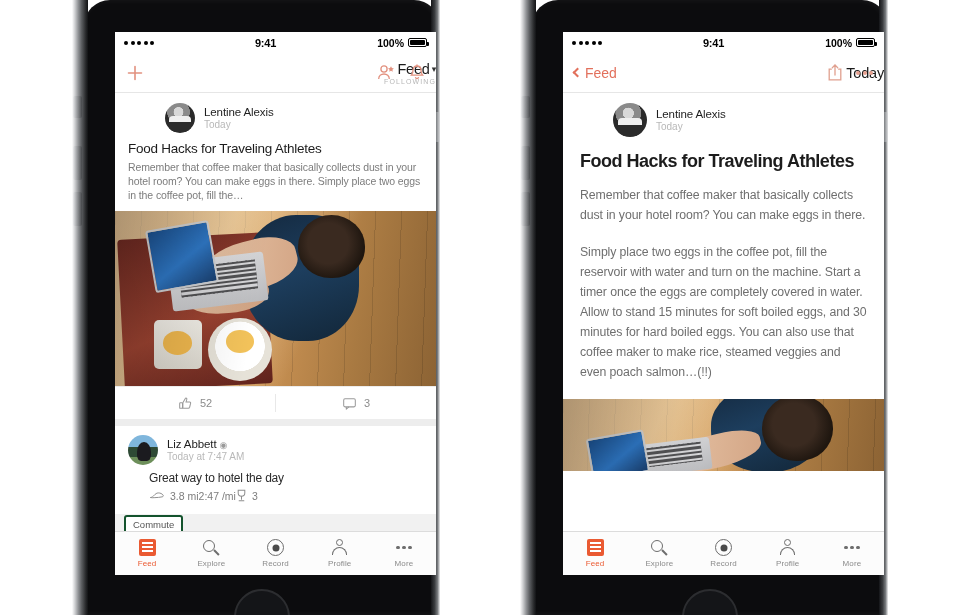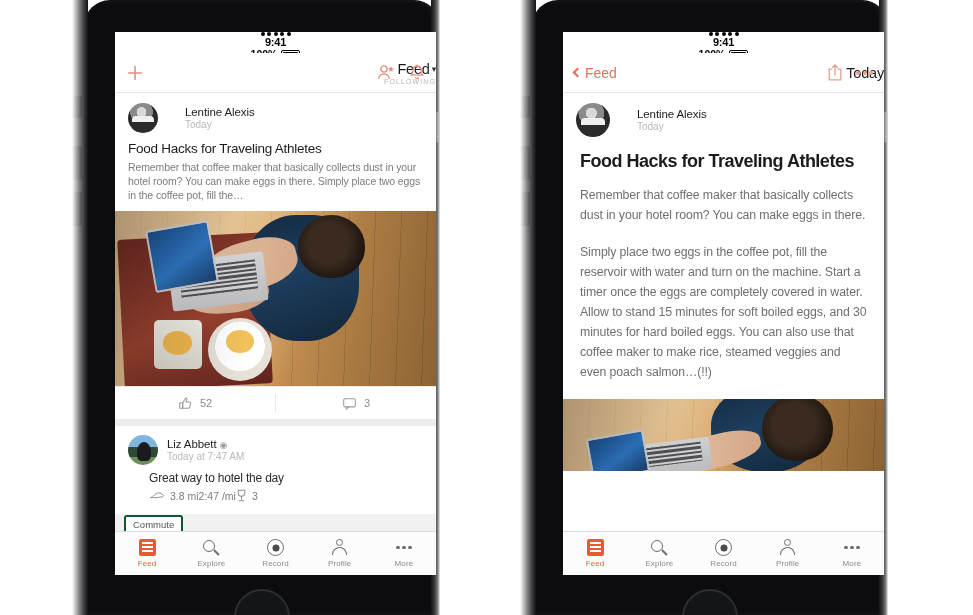--- a/index.html
+++ b/index.html
@@ -53,21 +53,20 @@
     position: absolute; left: 50%; transform: translateX(-50%);
     bottom: -30px; width: 56px; height: 56px; border-radius: 50%;
     border: 2px solid #2c2d30; background: #141518;
   }
 
   
   .statusbar {
     height: 21px; display: flex; align-items: center;
     padding: 0 9px; font-size: 10.5px; font-weight: bold; color: #000;
     background: #fff;
-    flex-direction: column;
   }
   .sb-dots { display: flex; gap: 2.5px; align-items: center; }
   .sb-dot { width: 4px; height: 4px; border-radius: 50%; background: #000; }
   .sb-time { flex: 1; text-align: center; font-size: 11px; letter-spacing: -.2px; }
   .sb-right { display: flex; align-items: center; gap: 4px; }
   .batt { position: relative; width: 19px; height: 9px; border: 1px solid #000; border-radius: 2px; }
   .batt::before { content:""; position:absolute; left:1px; top:1px; bottom:1px; right:1px; background:#000; border-radius:1px; }
   .batt::after { content:""; position:absolute; right:-3px; top:2.5px; width:2px; height:4px; background:#000; border-radius:0 1px 1px 0; }
 
   
@@ -94,21 +93,21 @@
   }
   .dots3 { display:flex; gap:2.5px; }
   .dots3 i { width:4px; height:4px; border-radius:50%; background:#e7a08f; display:block; }
 
   
   .scroll { height: calc(543px - 21px - 40px - 44px); overflow: hidden; background:#f1f1f1; }
 
   .card { background: #fff; }
   .card-sep { height: 7px; background: #ededed; }
 
-  .post-head { display: flex; align-items: center; gap: 27px; padding: 10px 13px 5px; }
+  .post-head { display: flex; align-items: center; gap: 9px; padding: 10px 13px 5px; margin-left: 37px; }
   .avatar { width: 30px; height: 30px; border-radius: 50%; flex: none; overflow: hidden; position: relative; background:#cfcfcf; }
   .avatar.big { width: 34px; height: 34px; }
   .av-a { background: radial-gradient(circle at 45% 30%, #d8d8d8 0 18%, #8a8a8a 19% 42%, #2a2a2a 43% 100%); }
   .av-a::after{content:"";position:absolute;left:14%;top:44%;width:72%;height:52%;background:linear-gradient(#efefef 0 38%,#2b2b2b 39% 100%);border-radius:4px;}
   .av-b { background: linear-gradient(#7fb6dc 0 40%, #2e4a35 41% 72%, #6d8f5a 73% 100%); }
   .av-b::after{content:"";position:absolute;left:30%;top:22%;width:46%;height:66%;background:#1b1b1f;border-radius:50% 50% 30% 30%;}
 
   .ph-name { font-size: 11.5px; color: #1e1e1e; font-weight: 400; letter-spacing: -.1px; }
   .ph-name .badge { font-size: 9px; color: #9a9a9a; margin-left: 3px; }
   .ph-time { font-size: 10px; color: #b8b8b8; margin-top: 1px; }

